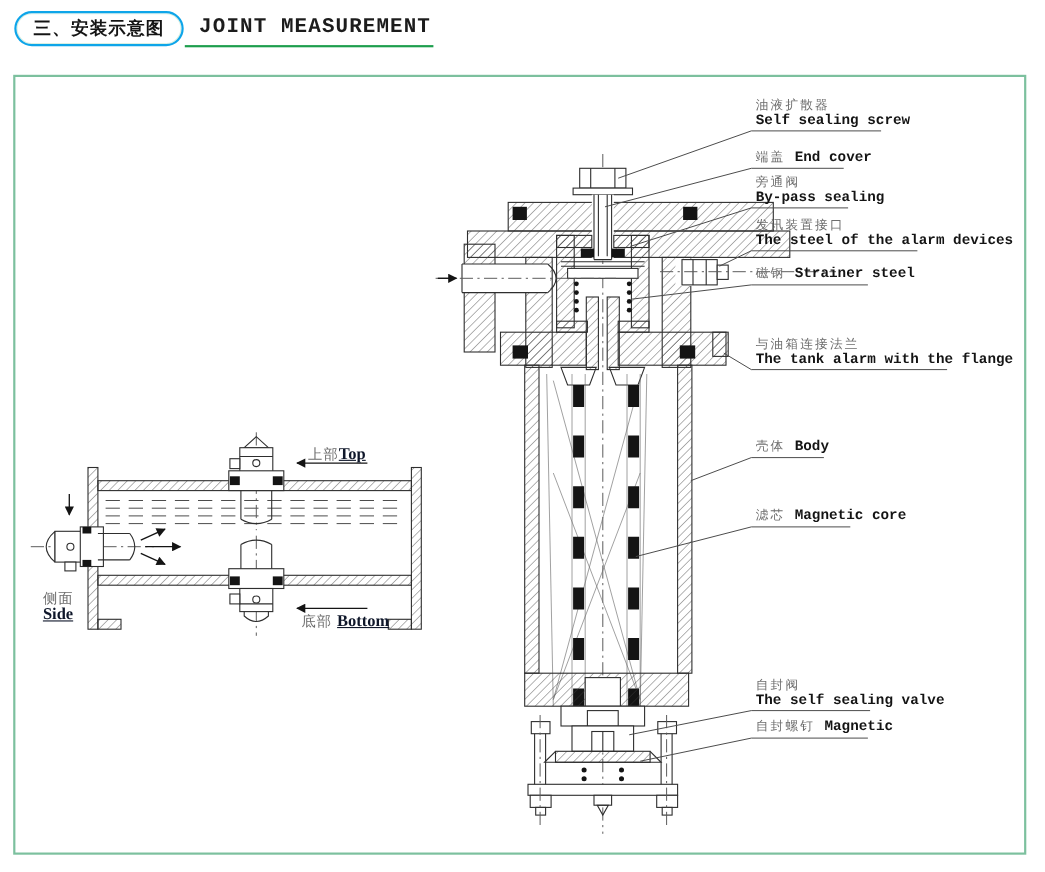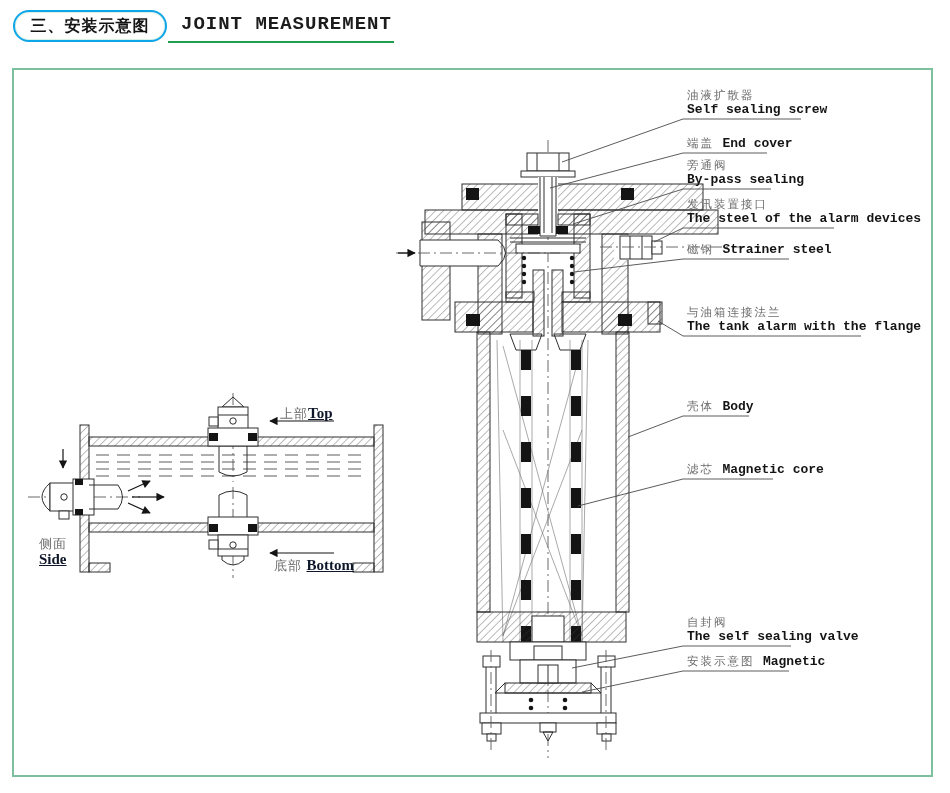--- a/index.html
+++ b/index.html
@@ -301,21 +301,21 @@
 </div>
 <div class="callout inline" style="bottom:314px;">
   <span class="zh">滤芯</span>
   <span class="en">Magnetic core</span>
 </div>
 <div class="callout" style="bottom:147px;">
   <span class="zh">自封阀</span>
   <span class="en">The self sealing valve</span>
 </div>
 <div class="callout inline" style="bottom:122px;">
-  <span class="zh">安装示意图</span>
+  <span class="zh">自封螺钉</span>
   <span class="en">Magnetic</span>
 </div>
 
 <div class="orient" style="left:280px;top:404px;">
   <span class="zh">上部</span><span class="en">Top</span>
 </div>
 <div class="orient stacked" style="left:39px;top:514px;margin-top:24px;">
   <span class="zh">侧面</span>
   <span class="en">Side</span>
 </div>

